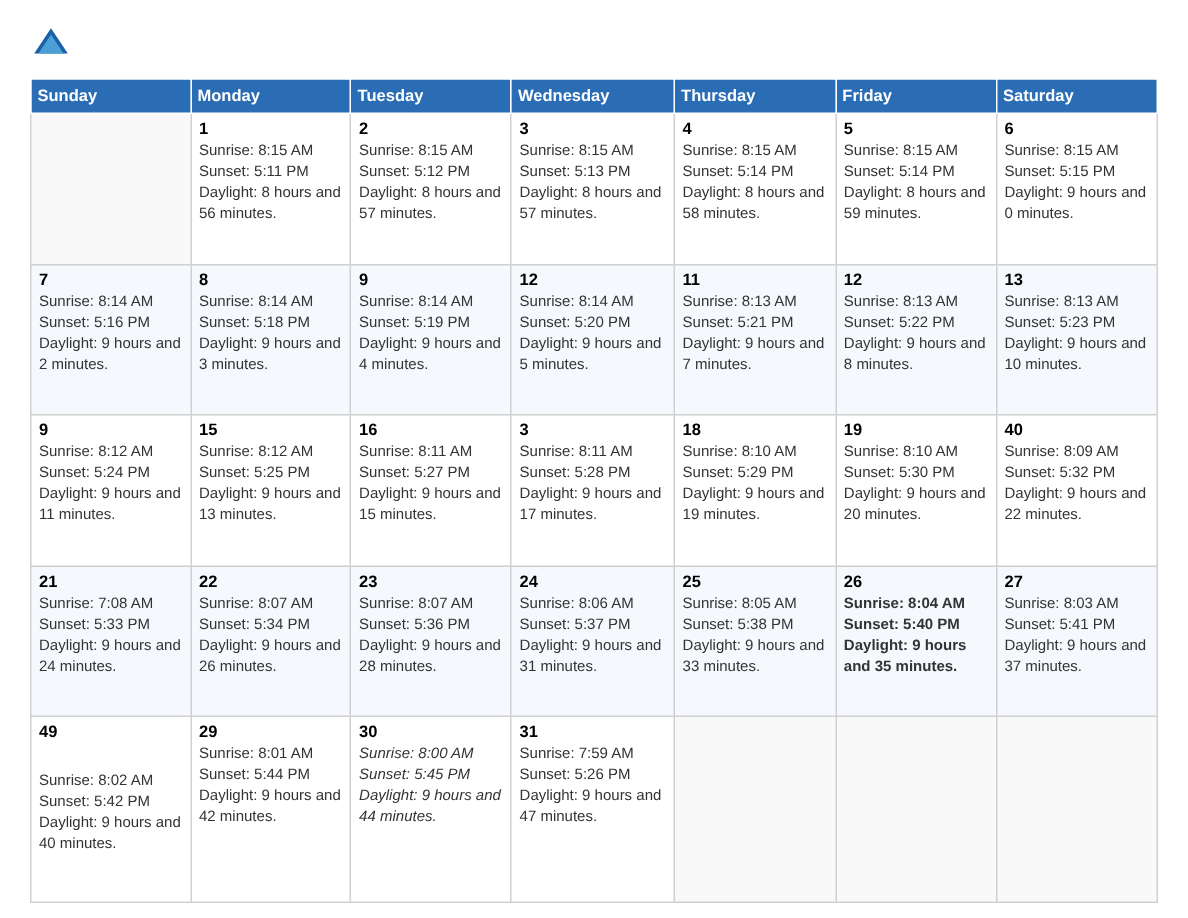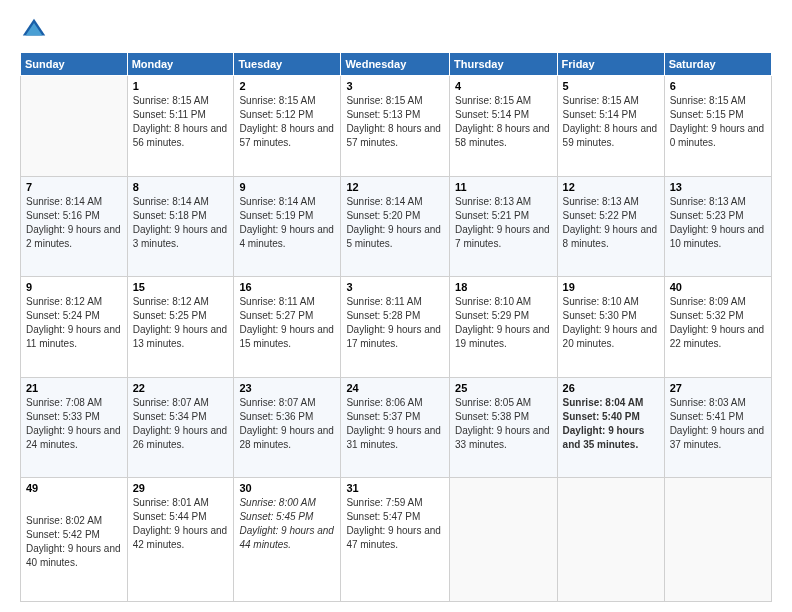--- a/index.html
+++ b/index.html
@@ -329,21 +329,21 @@
           </td>
           <td>
             <span class="day-number">30</span>
             <div class="day-info" style="white-space: pre-line; font-style: italic;">Sunrise: 8:00 AM
 Sunset: 5:45 PM
 Daylight: 9 hours and 44 minutes.</div>
           </td>
           <td>
             <span class="day-number">31</span>
             <div class="day-info" style="white-space: pre-line;">Sunrise: 7:59 AM
-Sunset: 5:47 PM
+Sunset: 5:26 PM
 Daylight: 9 hours and 47 minutes.</div>
           </td>
           <td class="empty-cell"></td>
           <td class="empty-cell"></td>
           <td class="empty-cell"></td>
         </tr>
       </tbody>
   </table>
 </div>
 

